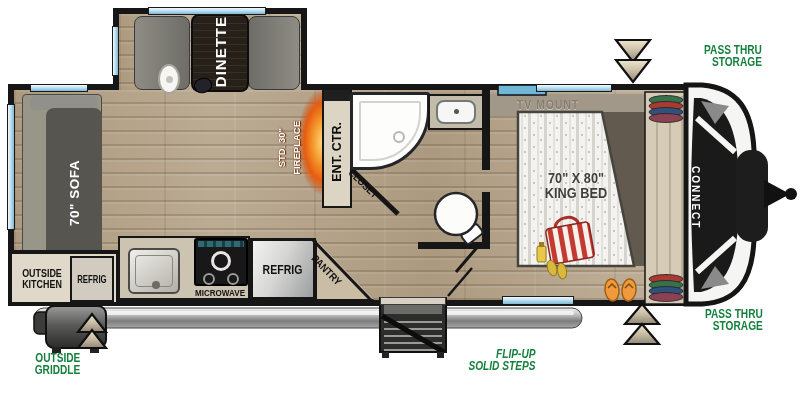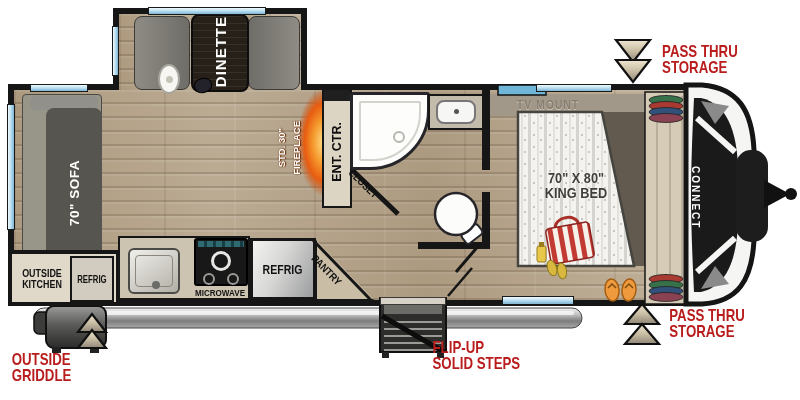--- a/index.html
+++ b/index.html
@@ -9,21 +9,21 @@
   .wood{background-color:#b7a68c;
     background-image:
       linear-gradient(90deg, rgba(124,96,66,.18), rgba(255,255,255,.06) 30%, rgba(110,85,60,.15) 62%, rgba(255,255,255,.07) 90%),
       repeating-linear-gradient(180deg, rgba(255,255,255,.10) 0 2px, rgba(0,0,0,0) 2px 12px, rgba(70,50,30,.22) 12px 14px),
       repeating-linear-gradient(90deg, rgba(60,40,20,.10) 0 2px, rgba(0,0,0,0) 2px 70px, rgba(255,255,255,.08) 70px 72px, rgba(0,0,0,0) 72px 150px);}
   .win{background:linear-gradient(180deg,#f0f9fd 0%,#bfe2f2 45%,#7fb5d4 100%);border:1.5px solid #1a1a1a;}
   .winv{background:linear-gradient(90deg,#f0f9fd 0%,#bfe2f2 45%,#7fb5d4 100%);border:1.5px solid #1a1a1a;}
   .flex{display:flex;align-items:center;justify-content:center;}
   .vl{writing-mode:vertical-rl;transform:rotate(180deg);white-space:nowrap;}
   .vd{writing-mode:vertical-rl;white-space:nowrap;}
-  .ann{position:absolute;font-weight:700;font-size:17px;line-height:.95;color:#b91c1c;text-align:left;}
+  .ann{position:absolute;font-weight:700;font-size:13px;line-height:.95;color:#15803d;text-align:right;}
   .cx{transform:scaleX(.78);}
   svg{display:block;}
 </style>
 </head>
 <body>
 
 <div id="scene">
 
   <div class="abs wood" style="left:8px;top:84px;width:684px;height:222px;border:6px solid #161616;"></div>
   <div class="abs wood" style="left:113px;top:8px;width:194px;height:82px;border:6px solid #161616;border-bottom:none;"></div>
@@ -283,21 +283,21 @@
         <div>PASS THRU</div>
         <div>STORAGE</div>
       </div>
   </div>
   <div class="ann" style="left:656px;top:308px;width:120px;">
     <div class="cx">
         <div>PASS THRU</div>
         <div>STORAGE</div>
       </div>
   </div>
-  <div class="ann" style="left:418px;top:340px;width:132px;">
+  <div class="ann" style="left:418px;top:348px;width:132px;font-style:italic;">
     <div class="cx">
         <div>FLIP-UP</div>
         <div>SOLID STEPS</div>
       </div>
   </div>
   <div class="ann" style="left:2px;top:352px;width:88px;">
     <div class="cx">
         <div>OUTSIDE</div>
         <div>GRIDDLE</div>
       </div>

